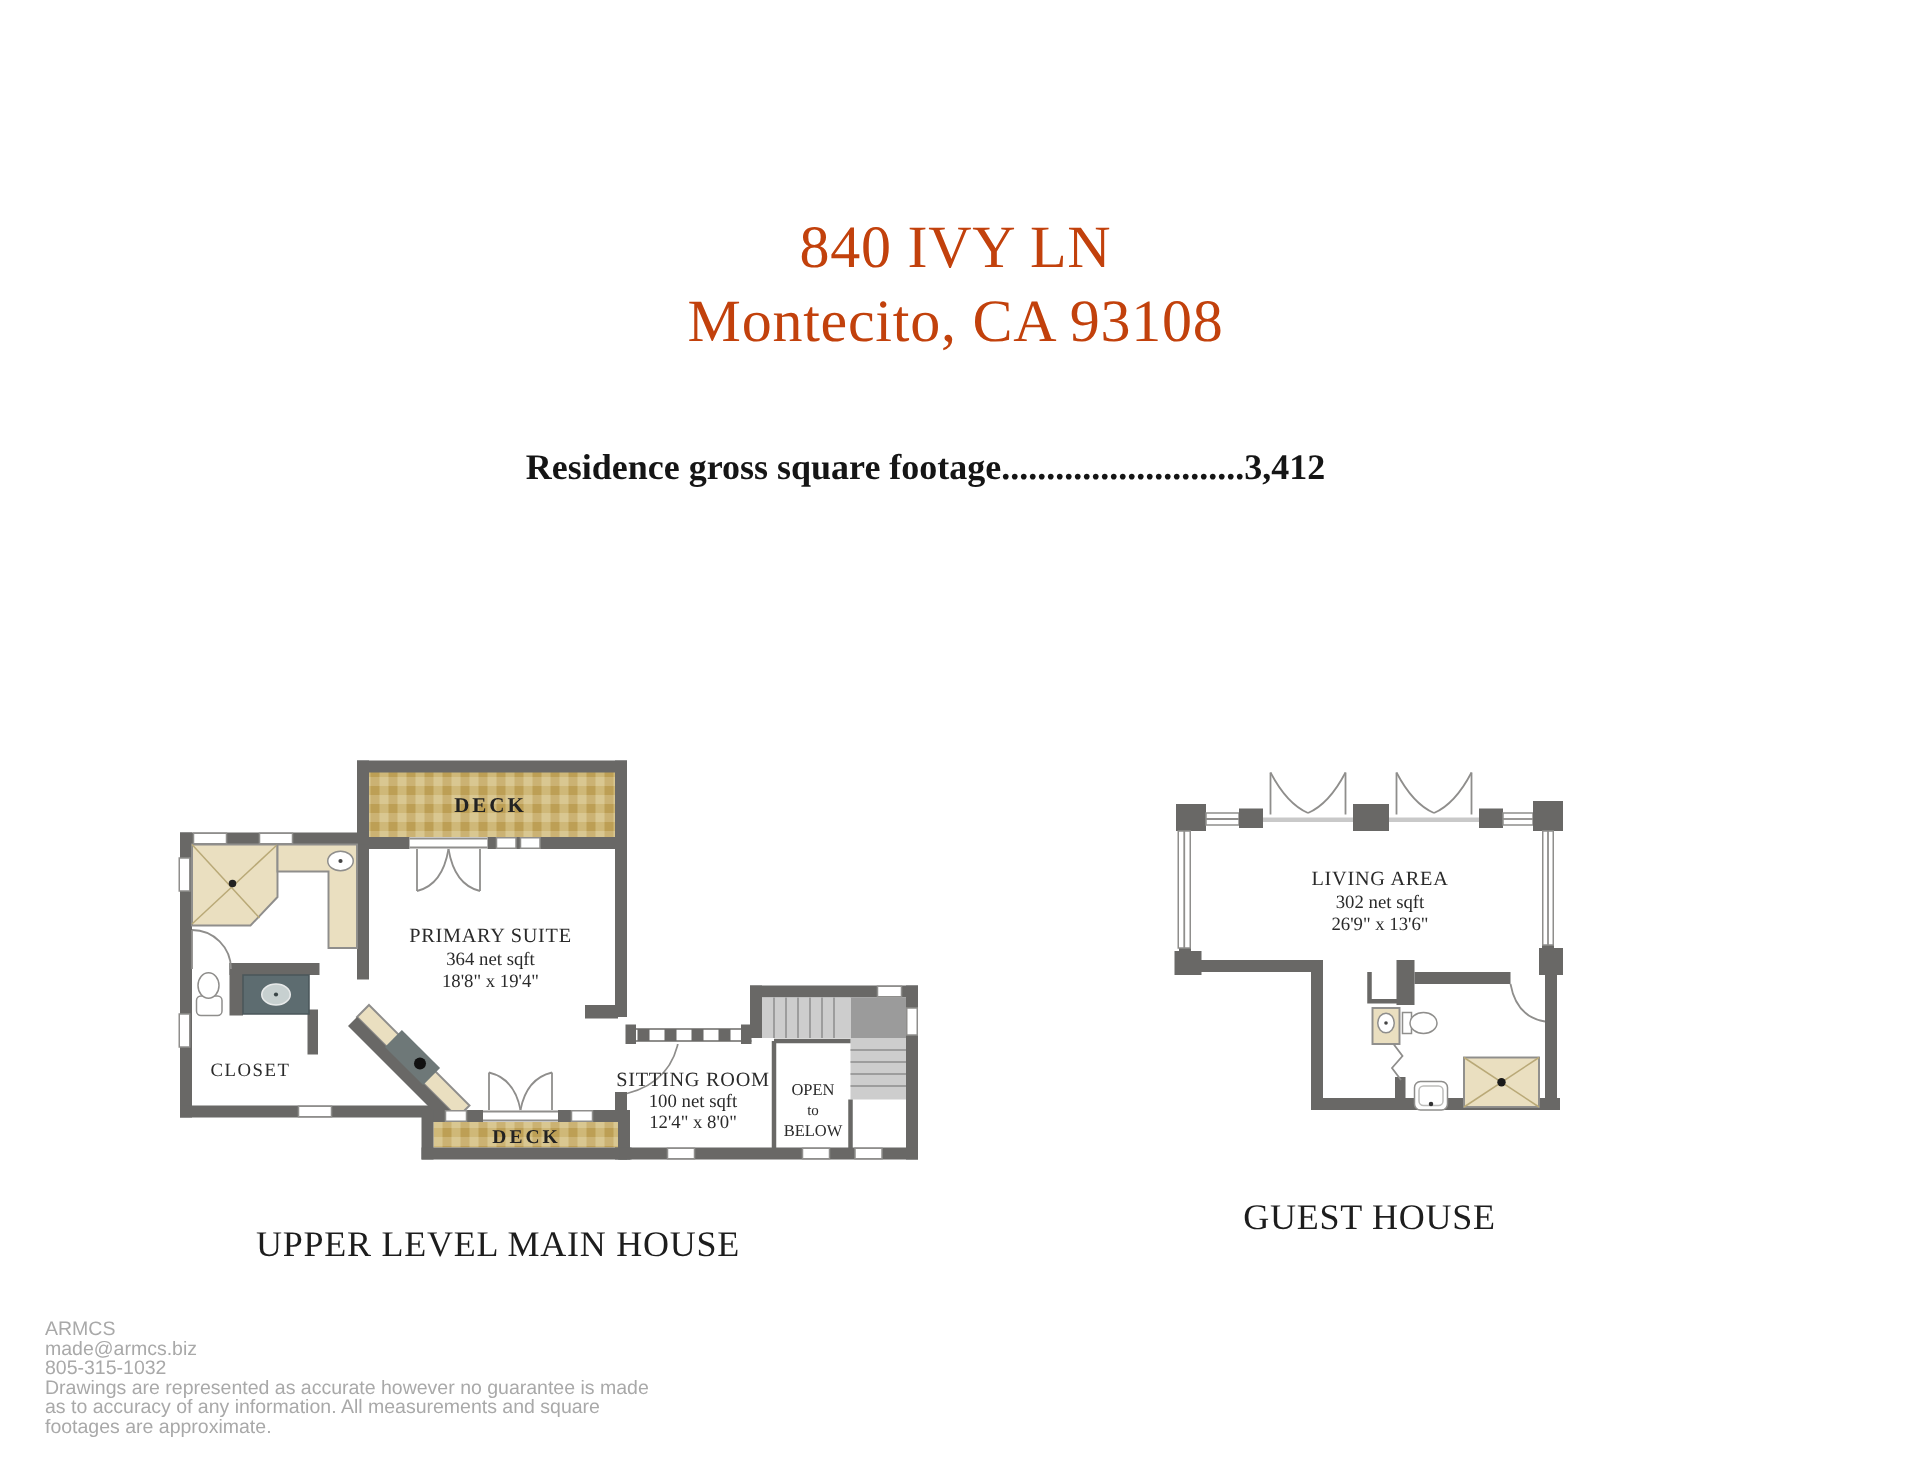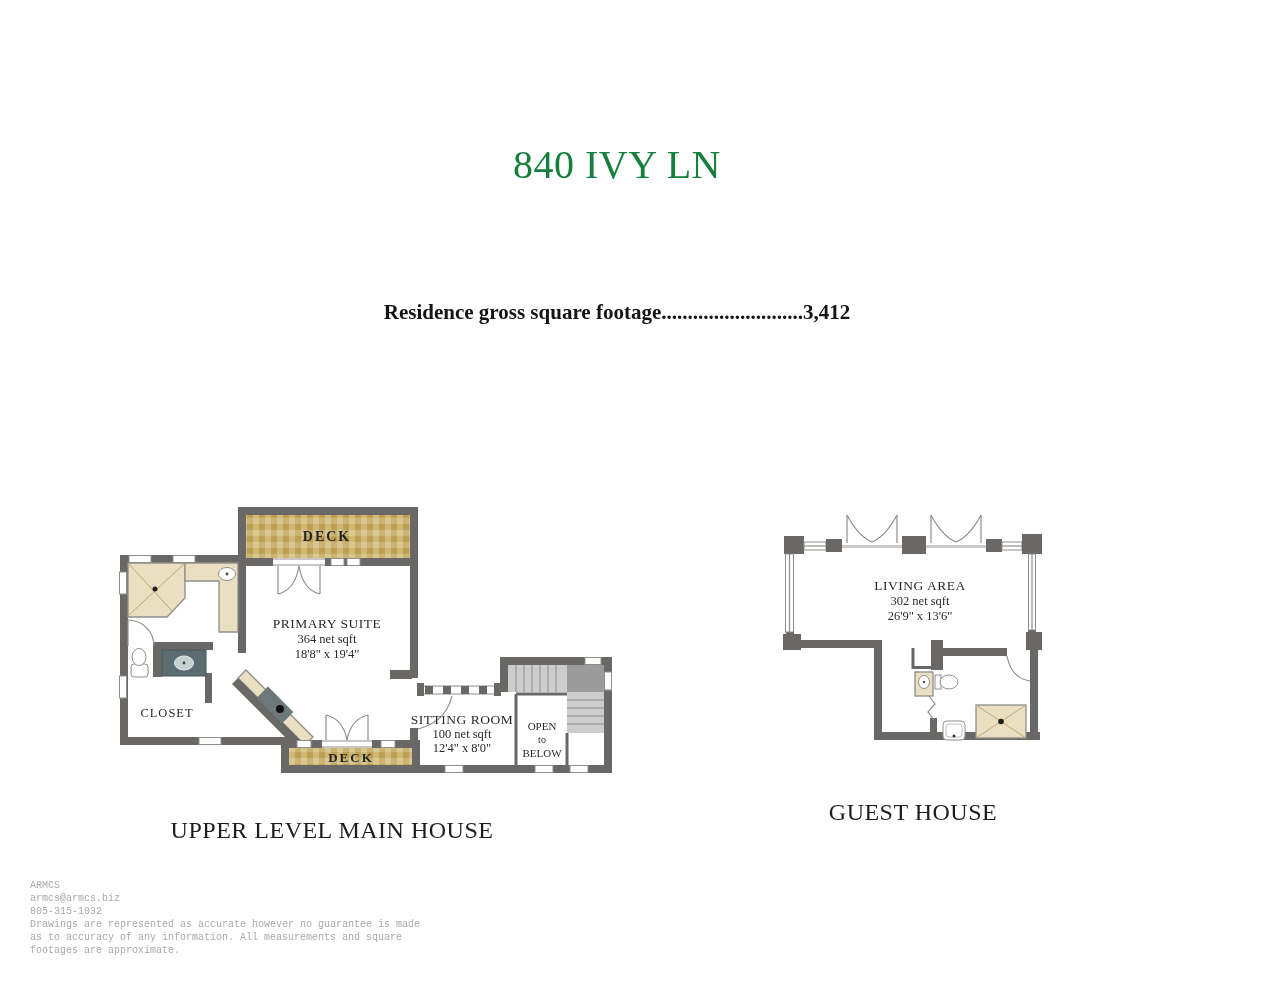--- a/index.html
+++ b/index.html
@@ -2,48 +2,49 @@
 <html><head>
 <meta charset="utf-8">
 <style>
   html,body{margin:0;padding:0;}
   body{
     width:1280px;height:988px;position:relative;background:#ffffff;
     font-family:"Liberation Serif", serif;color:#111;overflow:hidden;
   }
   .abs{position:absolute;}
   .title-block{top:140px;left:0;width:1234px;text-align:center;line-height:49px;
-    font-size:40px;color:#15803d;letter-spacing:0.5px;}
+    font-size:40px;color:#c2410c;letter-spacing:0.5px;padding-left:20px;}
   .summary-block{top:299px;left:0;width:1234px;text-align:center;}
-  .summary-inner{display:inline-block;text-align:left;font-size:21px;line-height:26px;color:#151515;}
+  .summary-inner{display:inline-block;text-align:left;font-size:24px;line-height:26px;color:#151515;}
   .sum-bold{font-weight:bold;}
   .caption{font-size:24px;color:#1d1d1d;letter-spacing:0.5px;white-space:nowrap;}
   .caption-main{top:817px;left:332px;transform:translateX(-50%);text-align:center;}
   .caption-guest{top:799px;left:913px;transform:translateX(-50%);text-align:center;}
-  .footer-block{top:879px;left:30px;font-family:Liberation Mono, monospace;
-    font-size:10px;line-height:13px;color:#a9a9a9;}
+  .footer-block{top:879px;left:30px;font-family:Liberation Sans, sans-serif;
+    font-size:13px;line-height:13px;color:#a9a9a9;}
   
   .wall{fill:#696866;}
   .win{fill:#ffffff;stroke:#8f8e8c;stroke-width:1;}
   .fix{fill:#eadfc0;stroke:#8f8e8c;stroke-width:1.3;}
   .thin{stroke:#8f8e8c;stroke-width:1.2;fill:none;}
   .thinw{stroke:#696866;stroke-width:3;fill:none;}
   .tread{stroke:#8d8d8d;stroke-width:1;}
   .xline{stroke:#b9a977;stroke-width:1;}
   .plabel{font-family:"Liberation Serif", serif;fill:#2a2a2a;text-anchor:middle;}
   .pl-title{font-size:13.5px;letter-spacing:0.5px;}
   .pl-sub{font-size:12.5px;}
   .pl-deck{font-size:14px;font-weight:bold;letter-spacing:2px;fill:#222;}
   .pl-small{font-size:11px;}
 </style>
 </head>
 <body>
 
 <div class="abs title-block">
   <div>840 IVY LN</div>
+  <div>Montecito, CA 93108</div>
 </div>
 
 <div class="abs summary-block">
   <div class="summary-inner">
     <div class="sum-bold">Residence gross square footage...........................3,412</div>
   </div>
 </div>
 
 <svg class="abs" style="left:115px;top:500px;" width="500" height="285" viewBox="0 0 500 285">
   <defs>
@@ -304,18 +305,18 @@
     <text class="plabel pl-sub" x="140" y="97">302 net sqft</text>
     <text class="plabel pl-sub" x="140" y="112">26'9" x 13'6"</text>
   </g>
 </svg>
 
 <div class="abs caption caption-main">UPPER LEVEL MAIN HOUSE</div>
 <div class="abs caption caption-guest">GUEST HOUSE</div>
 
 <div class="abs footer-block">
   <div>ARMCS</div>
-  <div>armcs@armcs.biz</div>
+  <div>made@armcs.biz</div>
   <div>805-315-1032</div>
   <div>Drawings are represented as accurate however no guarantee is made</div>
   <div>as to accuracy of any information. All measurements and square</div>
   <div>footages are approximate.</div>
 </div>
 
 </body></html>

